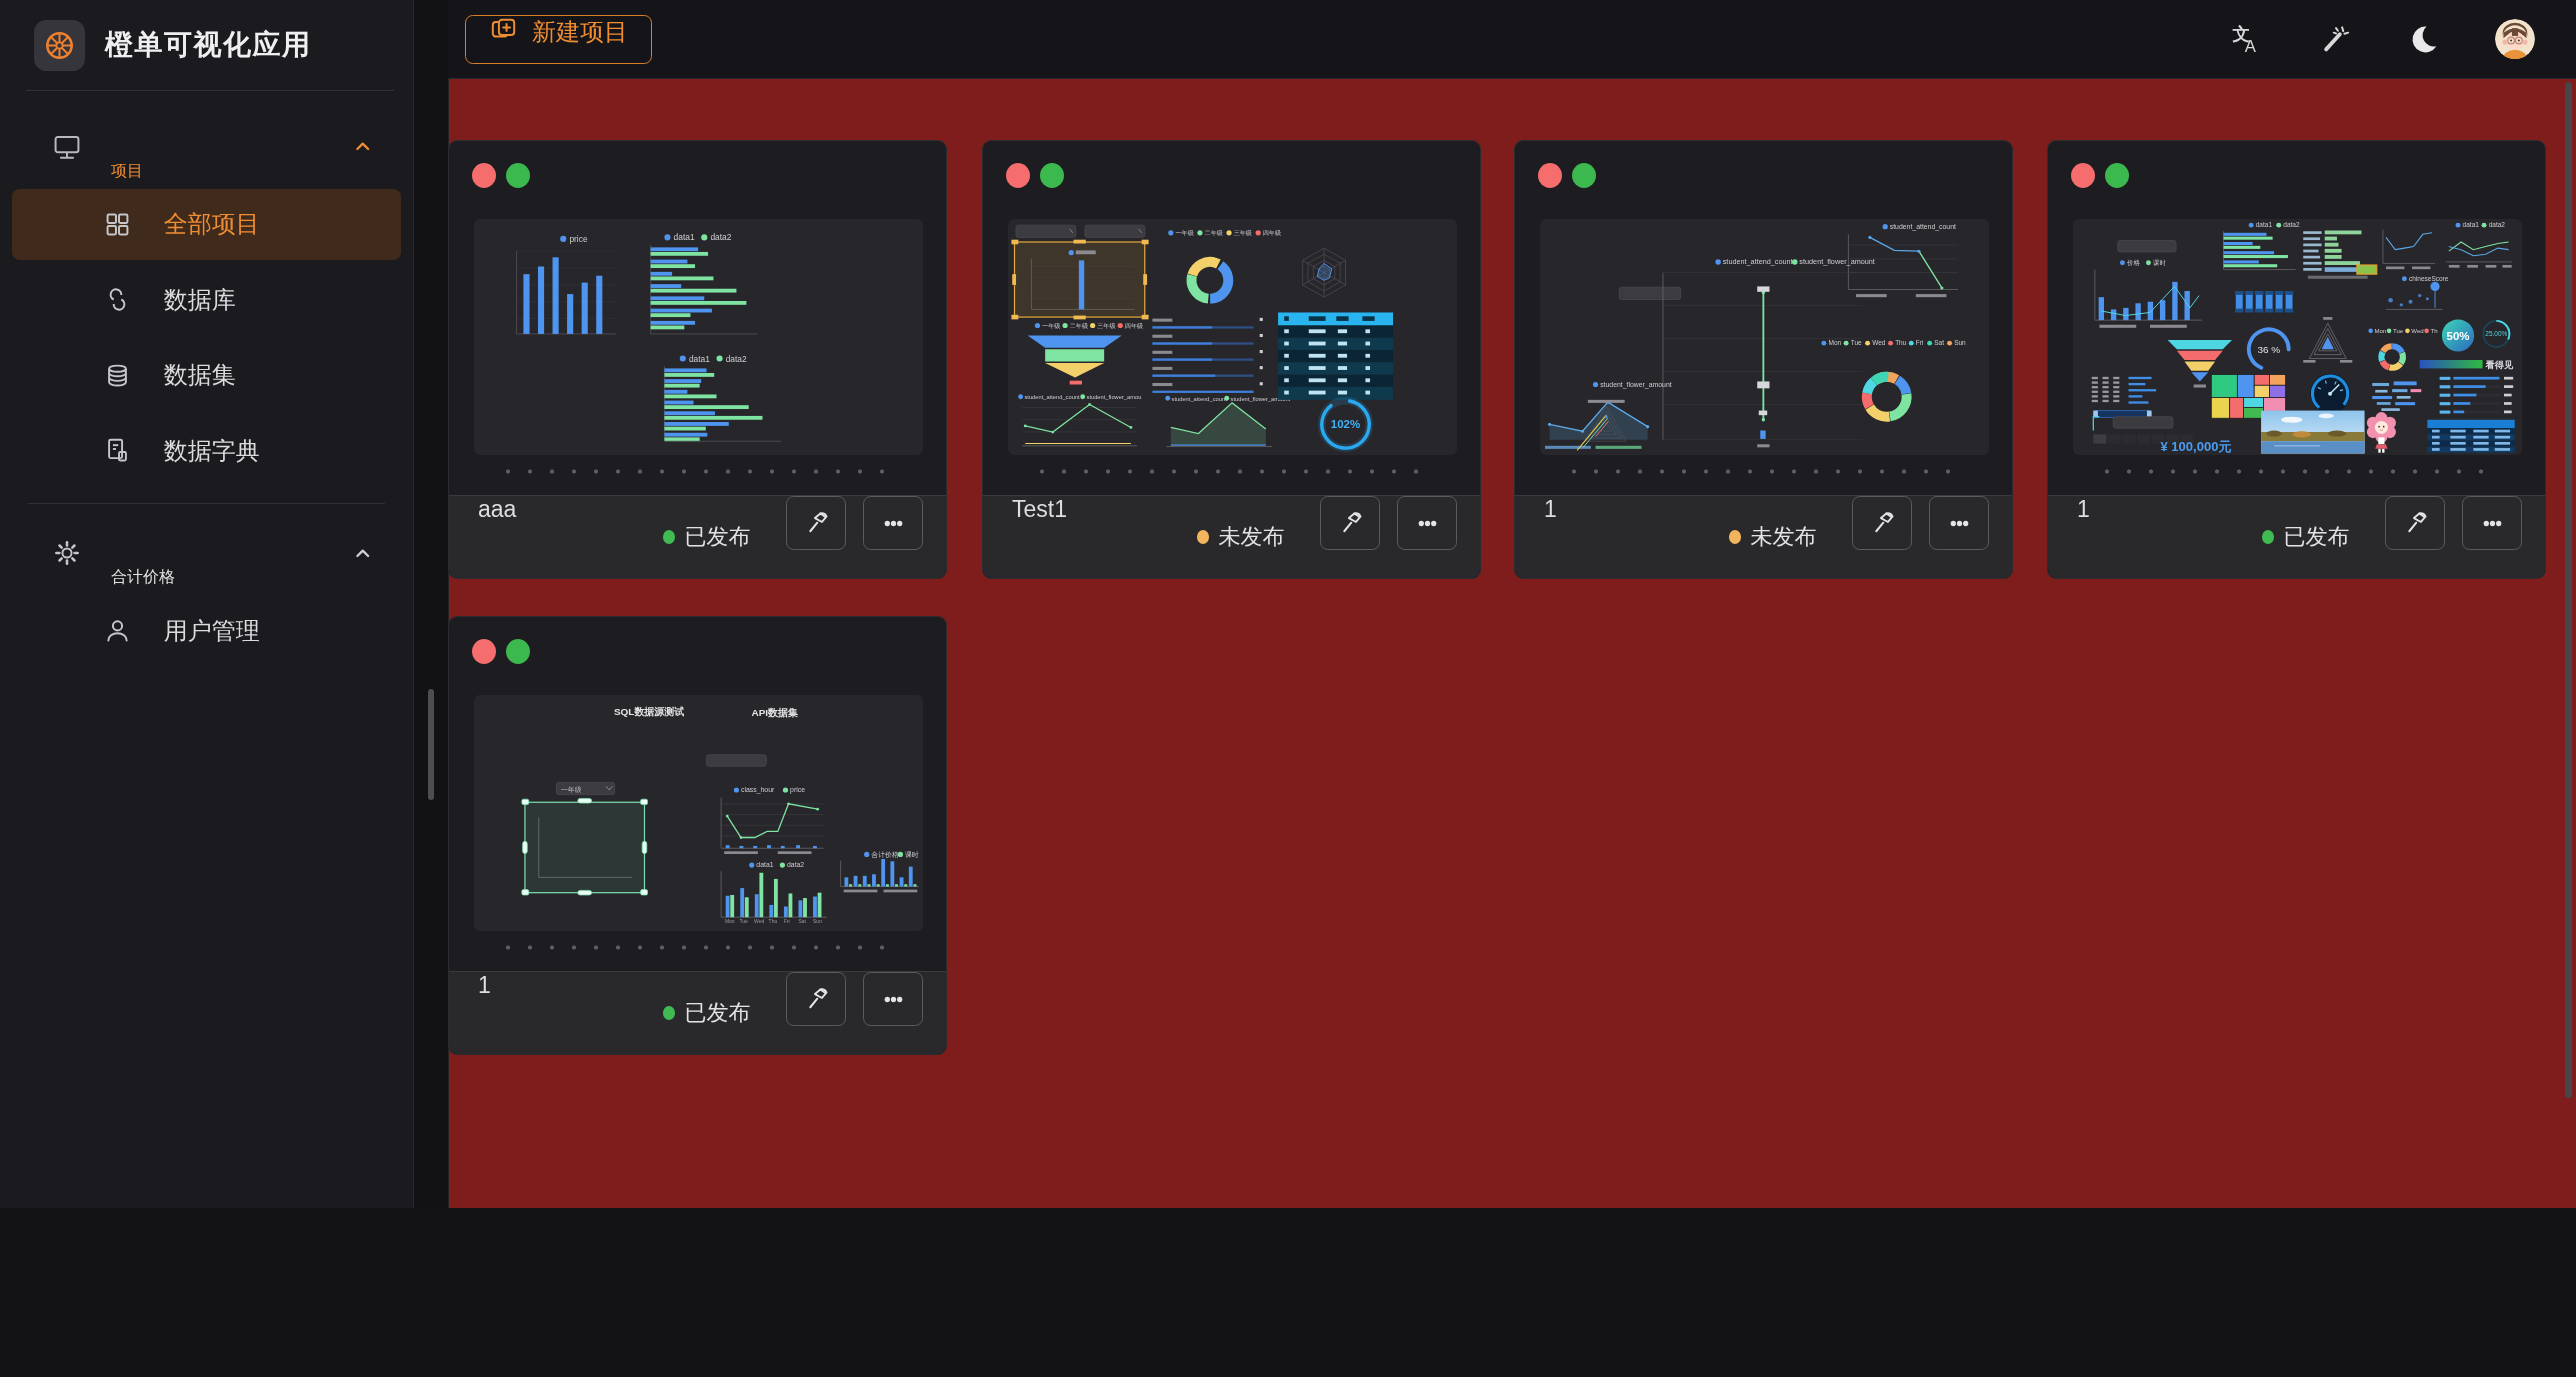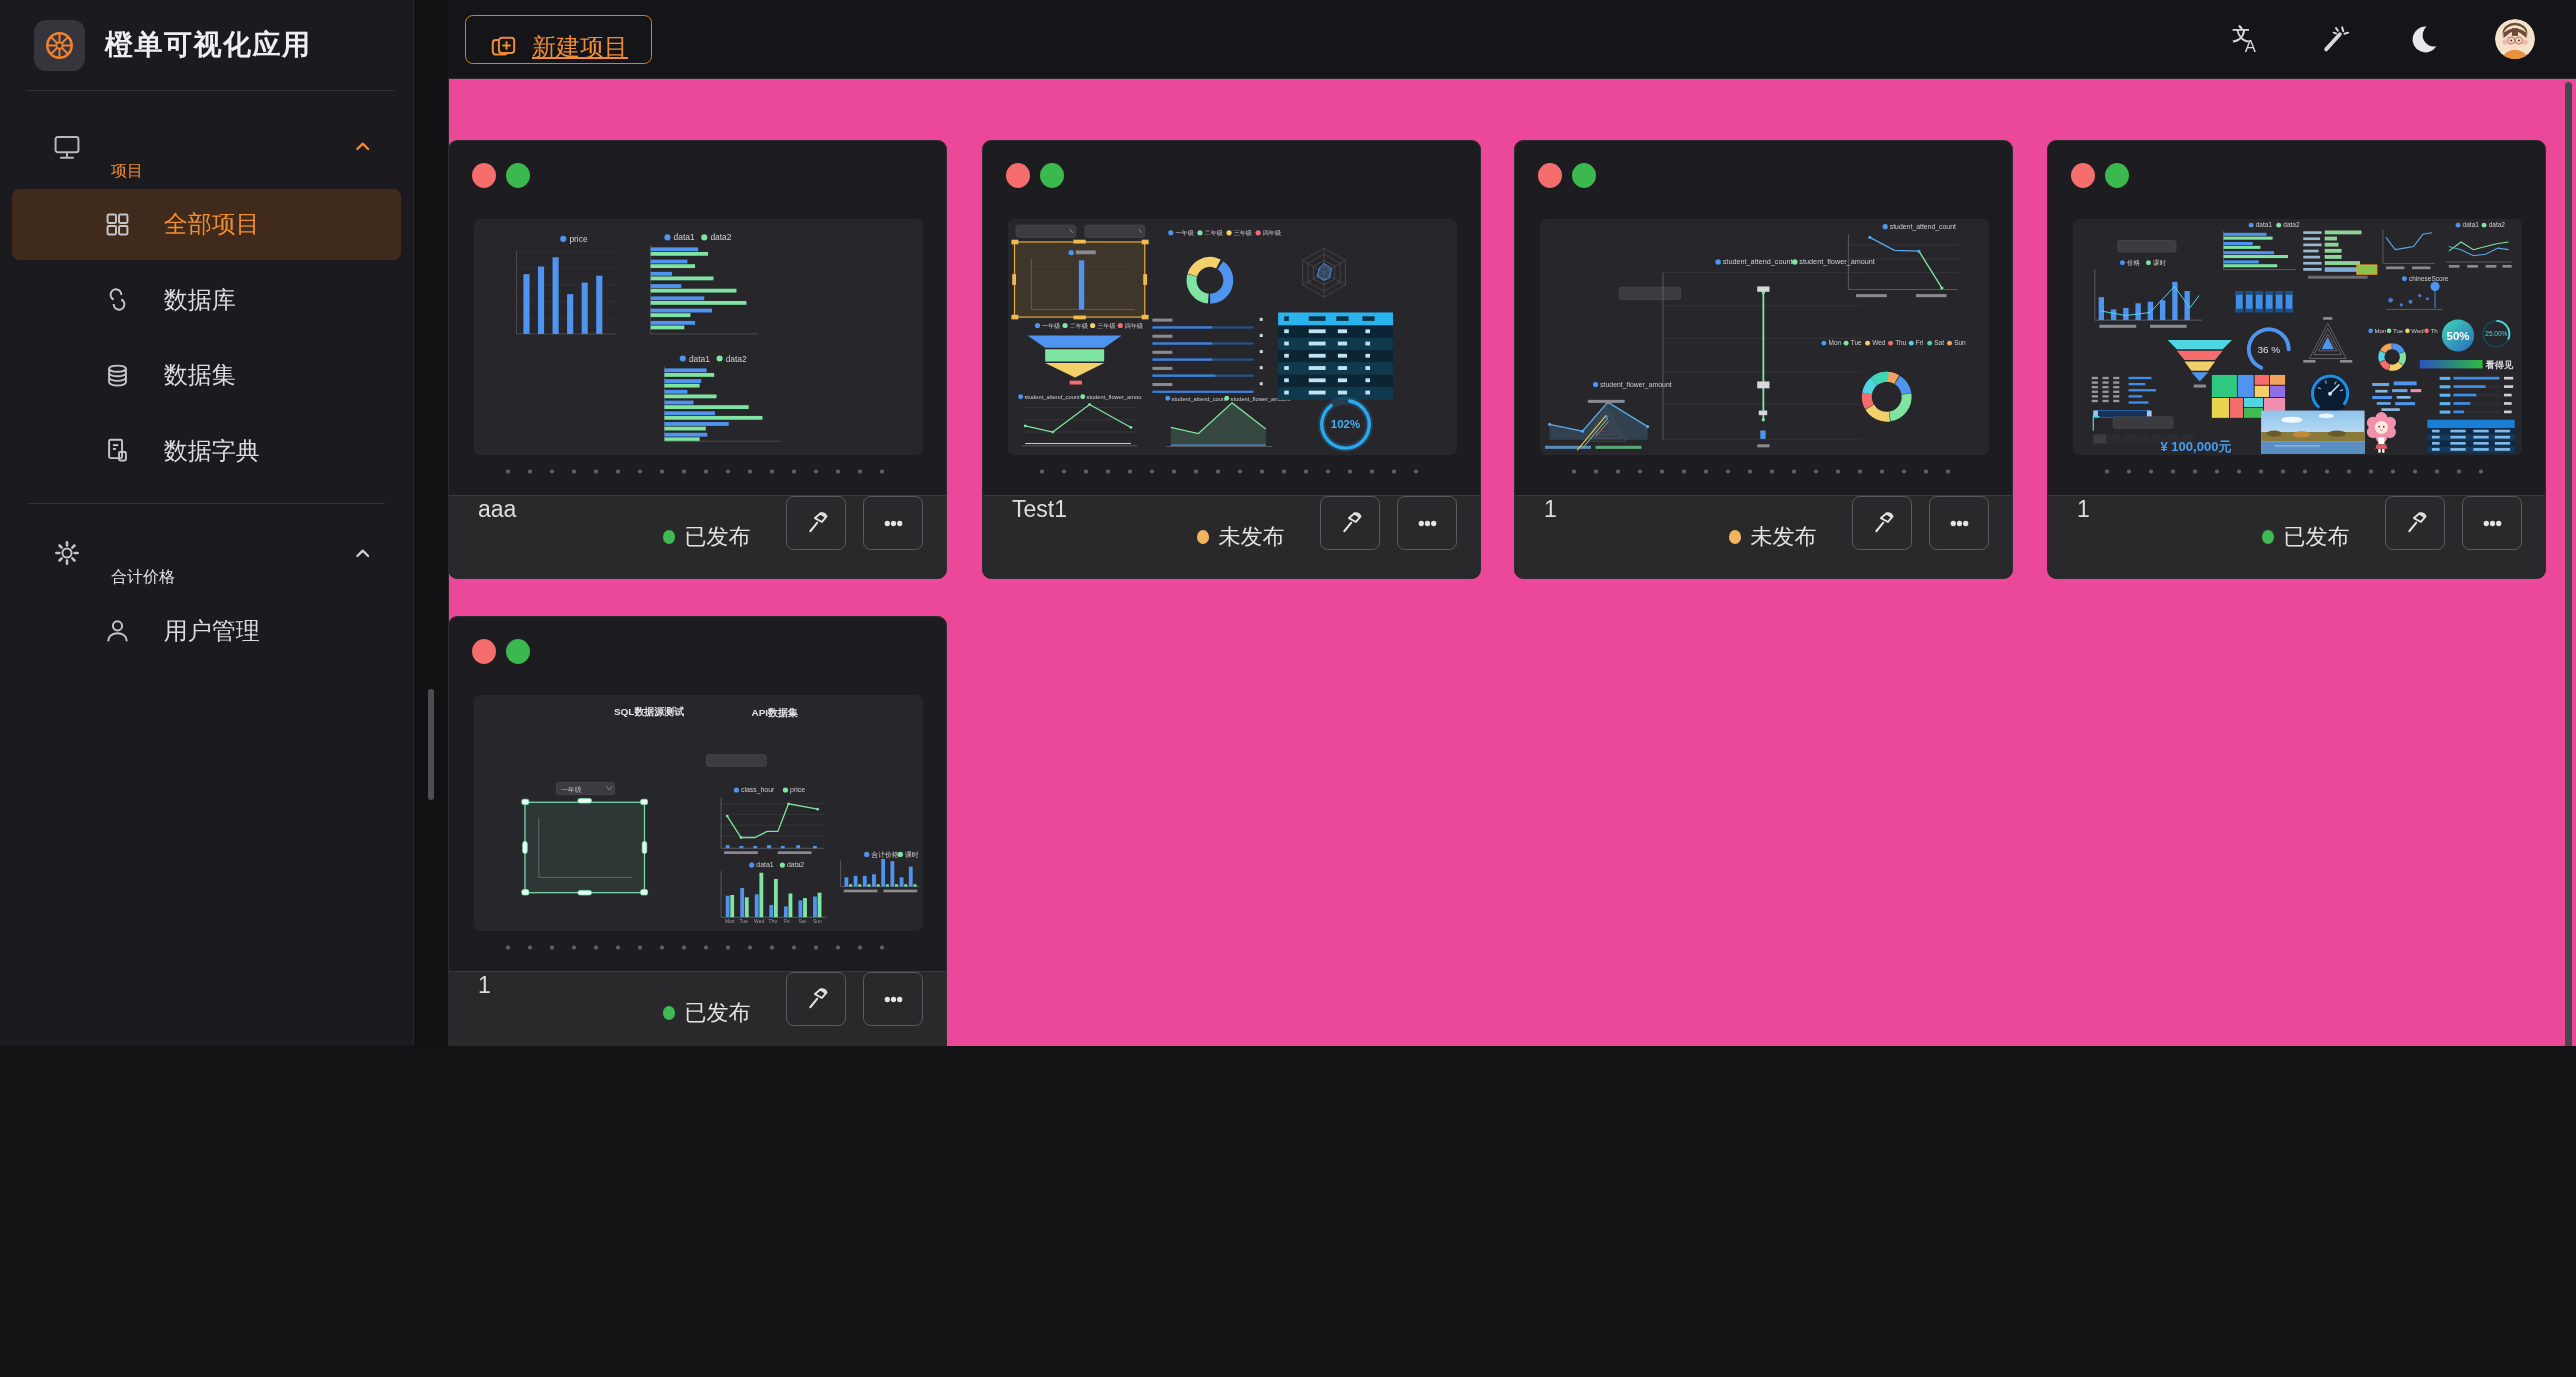--- a/index.html
+++ b/index.html
@@ -1,16 +1,16 @@
 <!DOCTYPE html>
 <html style="font-size:12.3px"><head>
 <meta charset="utf-8">
 <style>
   html,body{margin:0;padding:0;background:#131316;}
-  .app{position:relative;width:2576px;height:1046px;background:#ec4899;overflow:hidden;
+  .app{position:relative;width:2576px;height:1208px;background:#7f1d1d;overflow:hidden;
        font-family:"Liberation Sans",sans-serif;color:#e4e4e6;}
   
   .sidebar{position:absolute;left:0;top:0;bottom:0;width:413px;background:#1b1b1f;border-right:0.8px solid #29292d;}
   .side-header{height:90px;display:flex;align-items:center;padding-left:34px;}
   .logo{width:51px;height:51px;border-radius:12.3px;background:#35353b;display:flex;align-items:center;justify-content:center;}
   .app-title{font-size:28px;font-weight:700;color:#efeff1;margin-left:20px;letter-spacing:1.5px;}
   .hdr-divider{position:absolute;left:26px;top:90px;width:368px;height:0.8px;background:#313135;}
   .nav{padding-top:20px;}
   .group-row{display:flex;align-items:center;height:74px;padding:0 40px 0 51px;}
   .g-icon{width:32px;height:32px;flex:none;}
@@ -21,23 +21,23 @@
         color:#dcdcdf;font-size:24px;cursor:pointer;gap:16px;}
   .item .i-icon{width:29px;height:29px;margin-right:15.4px;flex:none;}
   .item.active{background:#3f2a1b;color:#f08d33;}
   .nav-divider{height:0.8px;background:#313135;margin:17px 28px 12.3px 28px;}
   
   .gutter{position:absolute;left:414px;top:0;bottom:0;width:34px;background:#121215;border-right:0.8px solid #242428;}
   .gutter-thumb{position:absolute;left:14px;top:689px;width:6.1px;height:111px;background:#4e4e52;border-radius:3.1px;}
   
   .topbar{position:absolute;left:448px;top:0;right:0;height:78px;background:#151519;border-bottom:0.8px solid #29292d;
           display:flex;align-items:center;}
-  .btn-new{margin-left:17px;display:inline-flex;align-items:flex-end;gap:14px;height:49px;padding:0 23px;
+  .btn-new{margin-left:17px;display:inline-flex;align-items:flex-start;gap:14px;height:49px;padding:0 23px;
            border:1.5px solid #d87e28;border-radius:7.7px;color:#f08c31;font-size:24px;background:transparent;cursor:pointer;
-           font-family:"Liberation Sans",sans-serif;text-decoration:underline;}
+           font-family:"Liberation Sans",sans-serif;}
   .tb-icons{margin-left:auto;display:flex;align-items:center;gap:54px;margin-right:41px;}
   .tb-icon{width:35px;height:35px;cursor:pointer;}
   .avatar{width:40px;height:40px;border-radius:50%;overflow:hidden;cursor:pointer;}
   
   .card{position:absolute;width:499px;height:439px;background:#1d1d21;border:0.8px solid #2c2c31;border-radius:9.2px;box-sizing:border-box;}
   .win-dot{position:absolute;top:22px;width:24px;height:25px;border-radius:50%;}
   .win-dot.red{left:23px;background:#f56d6d;}
   .win-dot.green{left:57px;background:#3cb94e;}
   .thumb{position:absolute;left:25px;top:78px;width:449px;height:236px;background:#27272b;border-radius:6.1px;overflow:hidden;cursor:pointer;}
   .dots-row{position:absolute;top:328px;left:48px;width:405px;height:4.6px;

